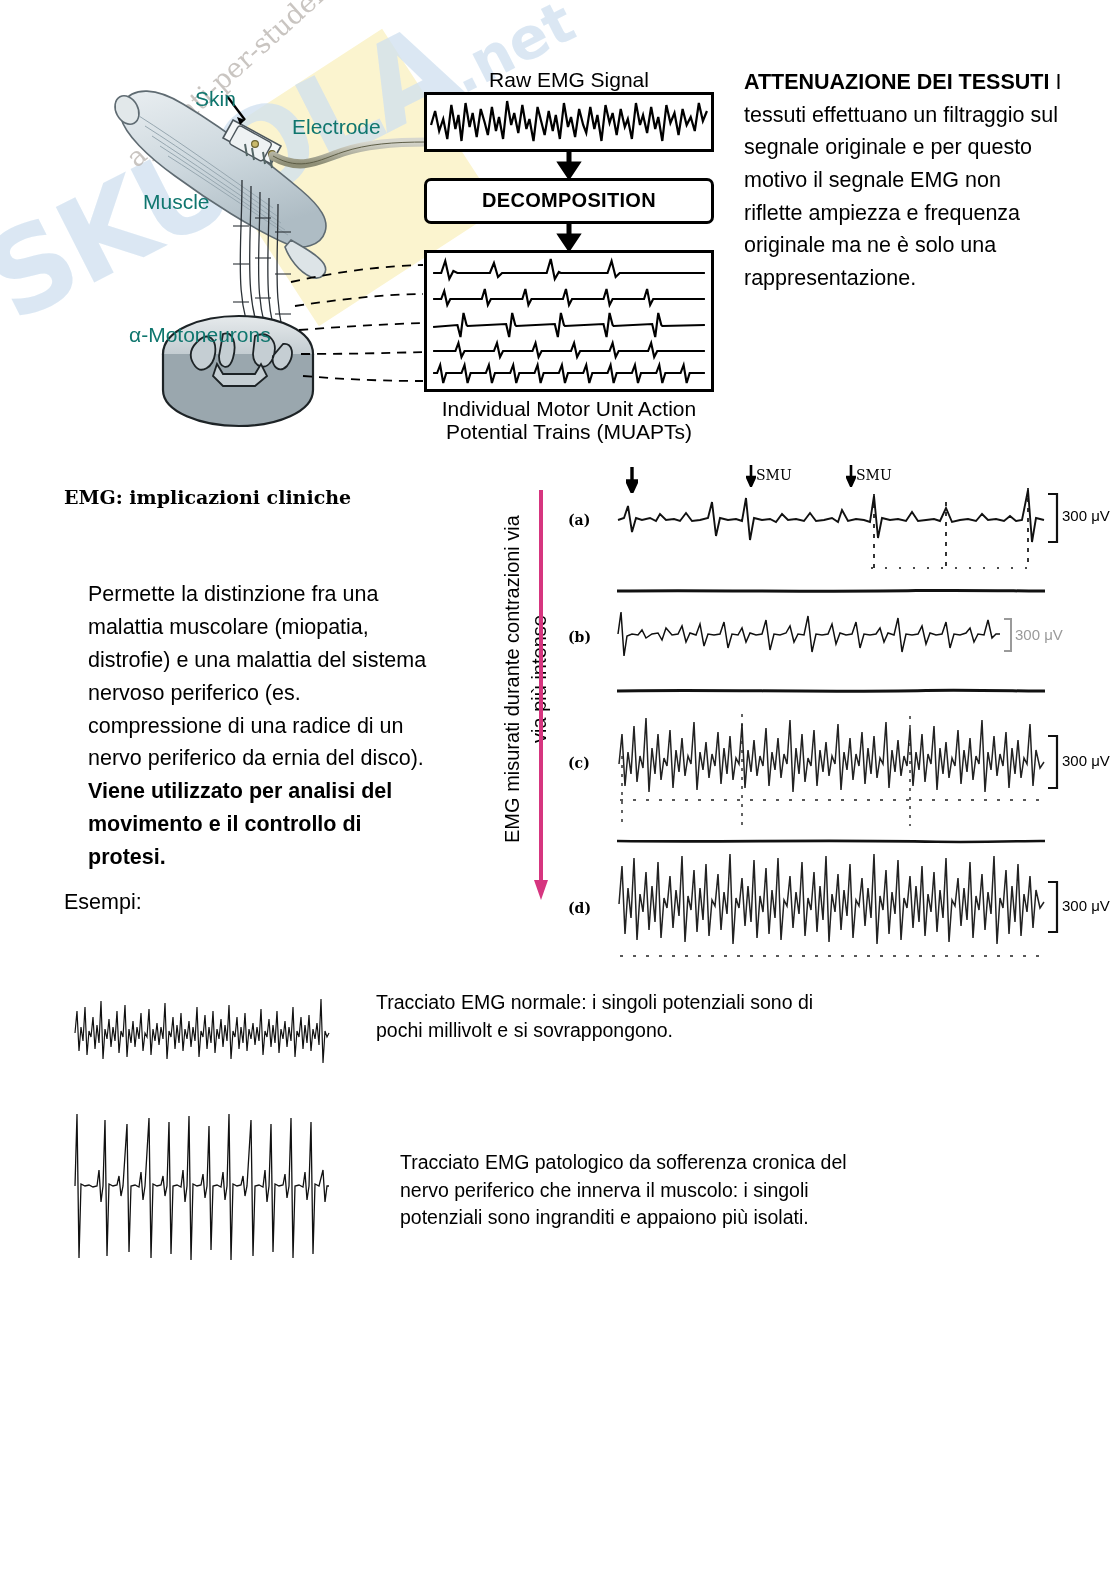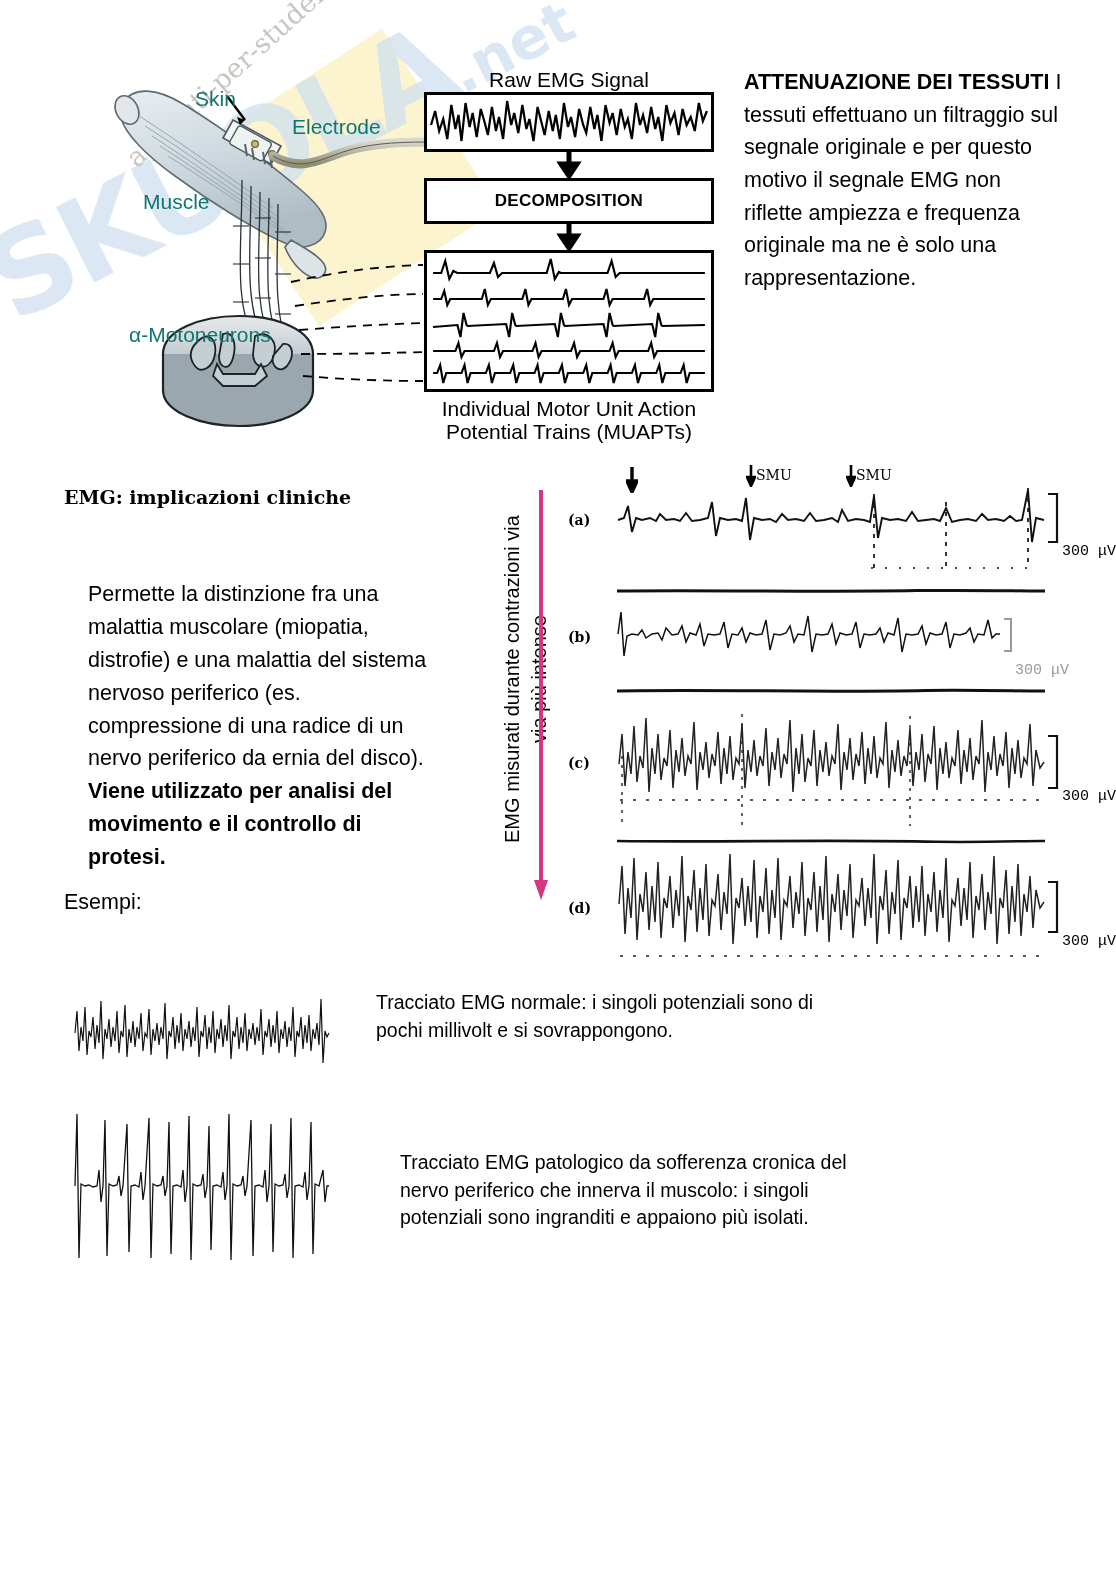--- a/index.html
+++ b/index.html
@@ -88,21 +88,21 @@
   }
   .flow-box {
     border: 3px solid #000;
     background: #fff;
     box-sizing: border-box;
   }
   #box-raw { height: 60px; }
   #box-decomp {
     height: 46px;
     display: flex; align-items: center; justify-content: center;
-    font-weight: bold; font-size: 17px; letter-spacing: .3px;
+    font-weight: bold; font-size: 20px; letter-spacing: .3px; border-radius: 7px;
   }
   #box-muapt { height: 142px; }
   .flow-arrow { display:block; margin: 0 auto; }
 
   
   #attenuazione {
     position: absolute;
     left: 744px; top: 66px; width: 318px;
     font-size: 21.5px;
     line-height: 1.52;
@@ -145,24 +145,23 @@
   #emg-arrow { position: absolute; left: 92px; top: 28px; }
   .panel-label {
     position: absolute;
     font-family: "DejaVu Serif", serif;
     font-weight: bold;
     font-size: 14px;
   }
   .trace-box { position: absolute; }
   .scale-lbl {
     position: absolute;
-    font-family: Liberation Mono, monospace;
+    font-family: Liberation Sans, sans-serif;
     font-size: 15px;
     white-space: nowrap;
-    margin-top: 36px;
   }
 
   
   .ex-trace { position: absolute; }
   .ex-cap {
     position: absolute;
     font-size: 19.5px;
     line-height: 1.42;
     width: 470px;
   }

